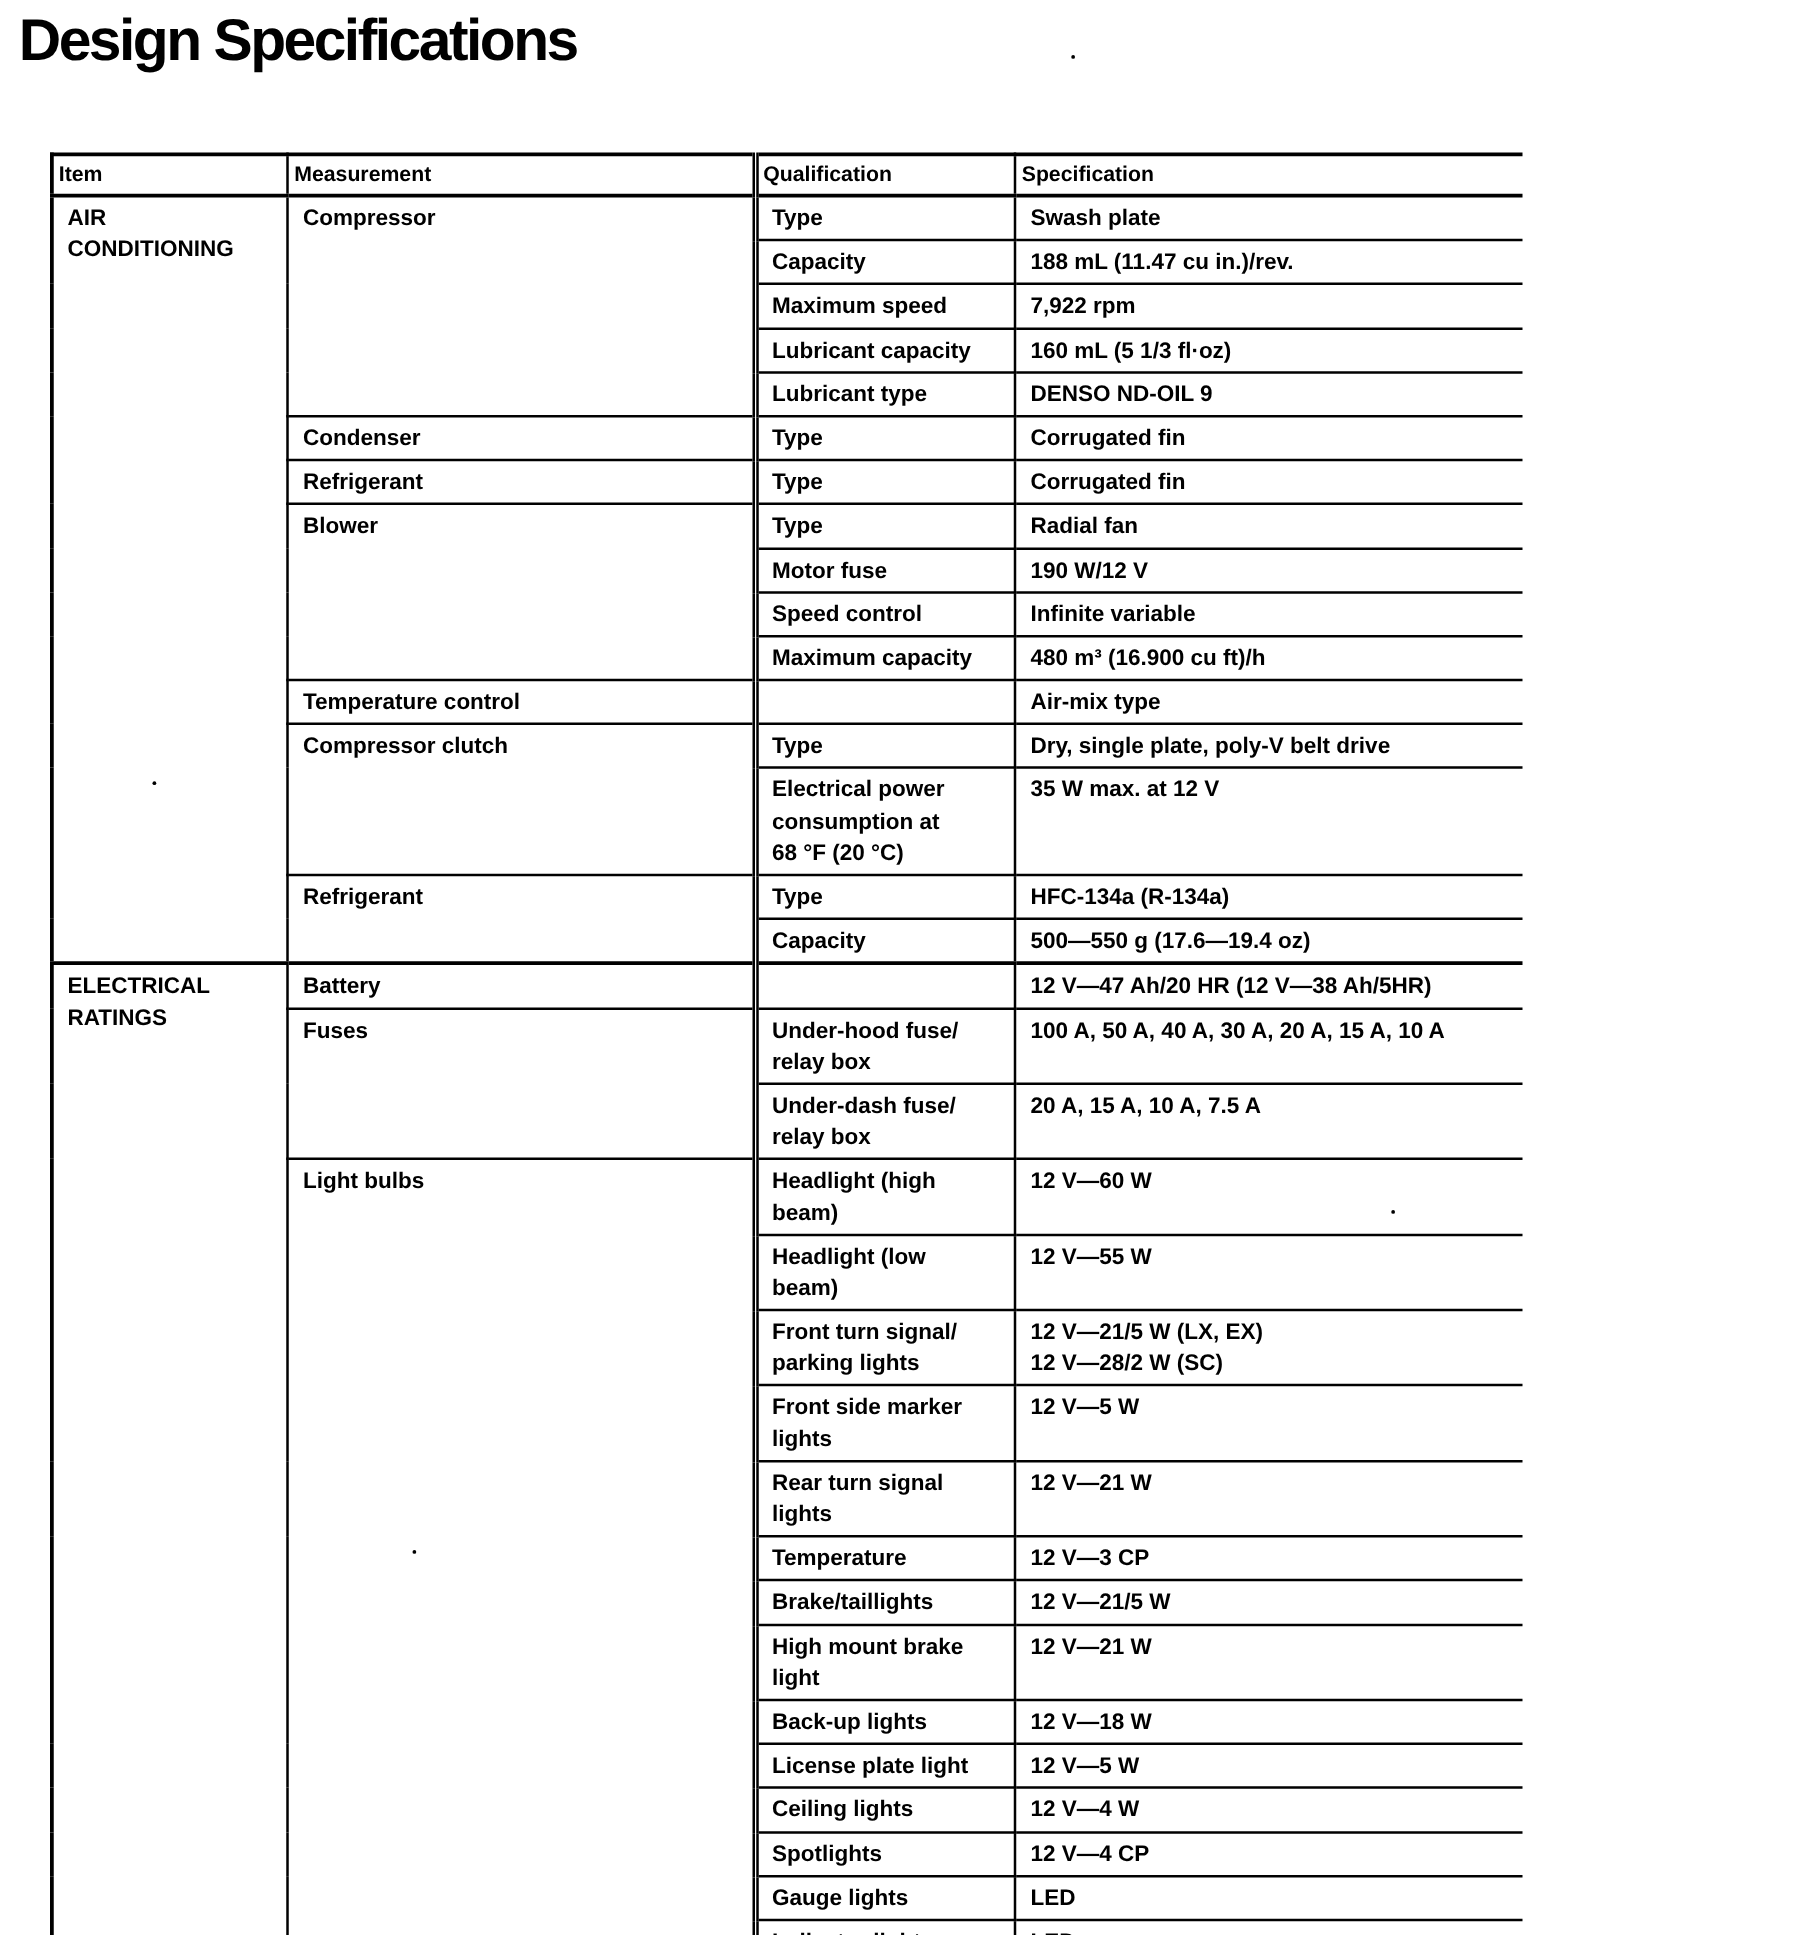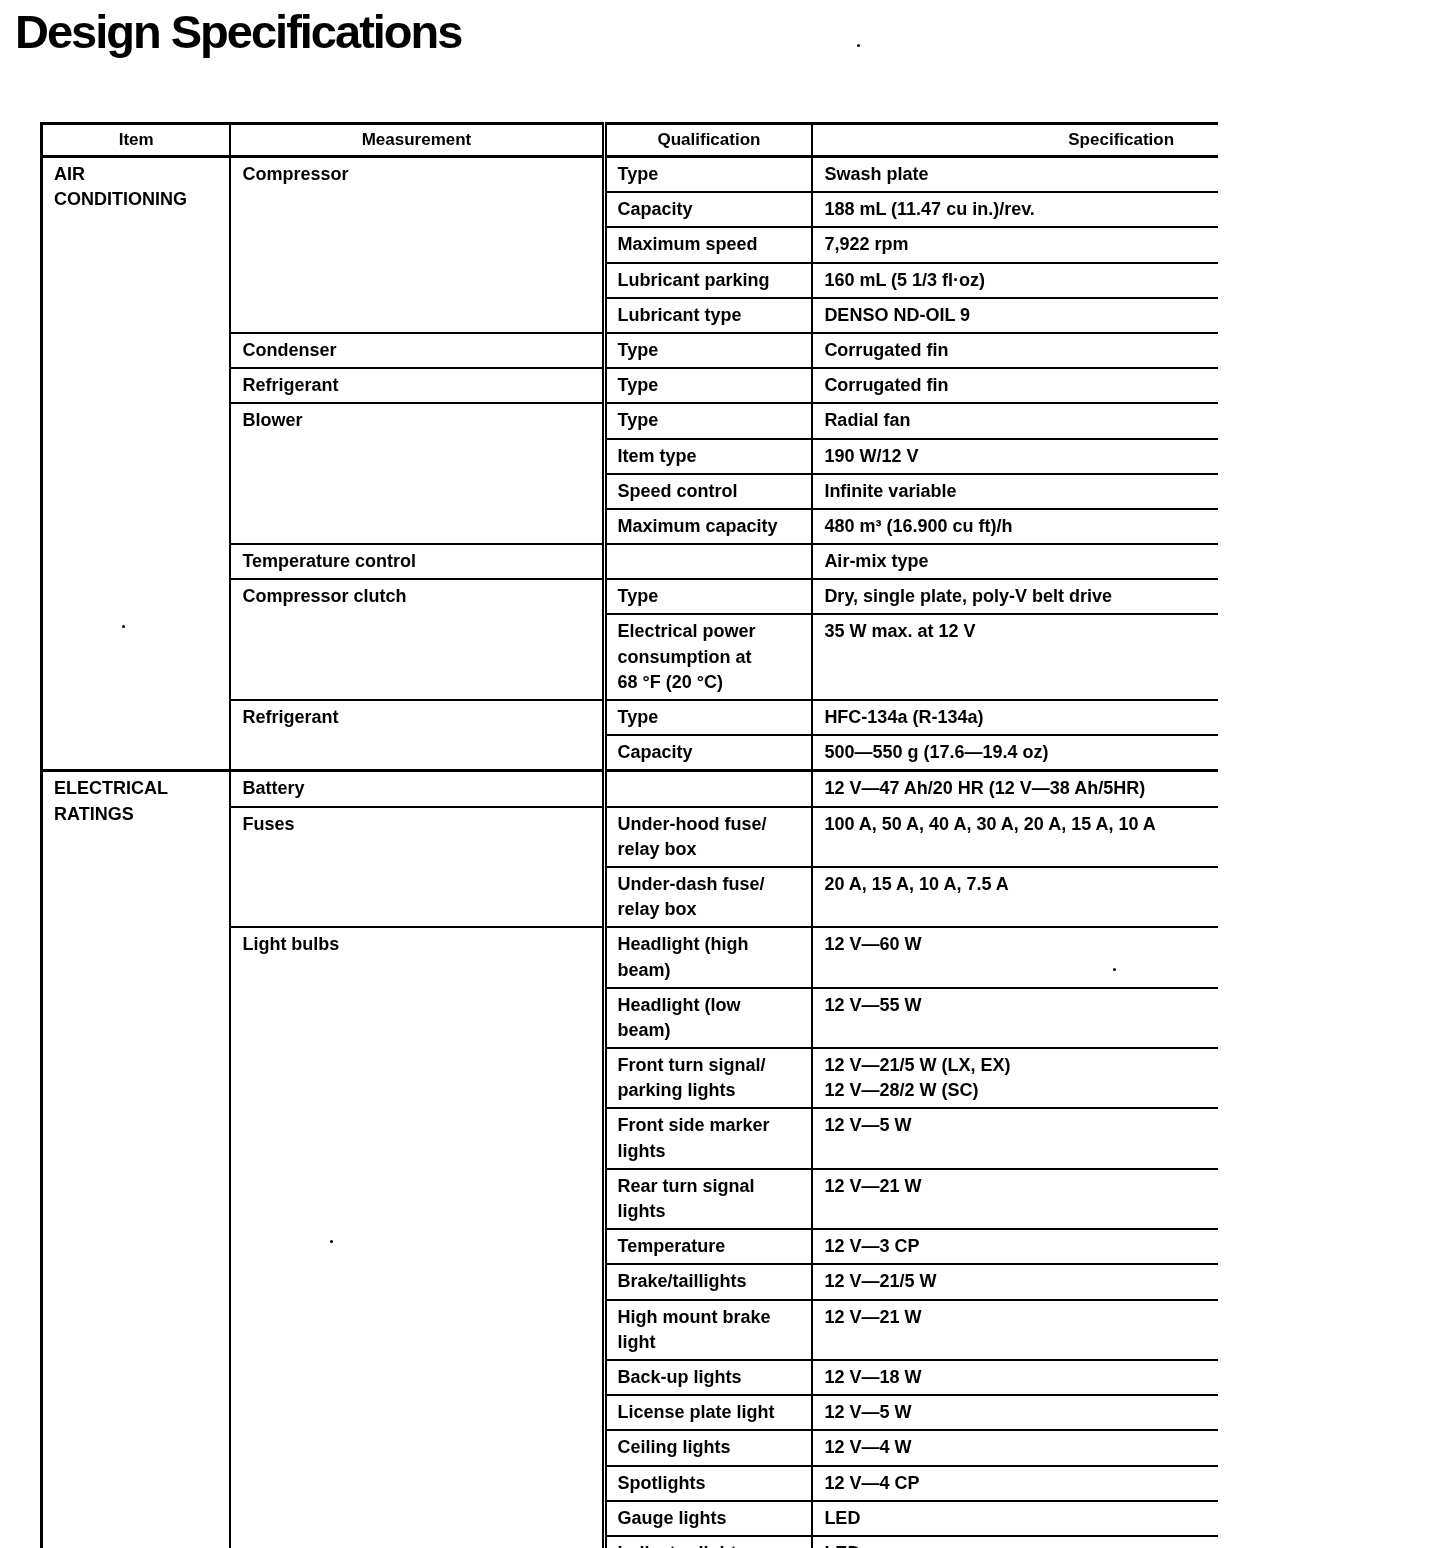--- a/index.html
+++ b/index.html
@@ -22,21 +22,21 @@
     border: 3px solid #000;
   }
   .spec-table th, .spec-table td {
     border: 2px solid #000;
     vertical-align: top;
     white-space: pre-line;
     font-weight: bold;
     overflow: hidden;
   }
   .spec-table th {
-    font-size: 17px; text-align: center; padding: 5px 4px;
+    font-size: 17px; text-align: left; padding: 5px 4px;
     border-bottom: 3px solid #000;
   }
   .spec-table td {
     font-size: 18px; line-height: 1.40; padding: 4px 8px 4px 11px;
   }
   
   .spec-table th.qual, .spec-table td.qual { border-left: 5px double #000; margin-left: 30px; }
   
   .spec-table tr.group-start > th, .spec-table tr.group-start > td { border-top: 3px solid #000; }
   
@@ -73,21 +73,21 @@
       </tr>
       <tr>
         <td class="qual">Capacity</td>
         <td>188 mL (11.47 cu in.)/rev.</td>
       </tr>
       <tr>
         <td class="qual">Maximum speed</td>
         <td>7,922 rpm</td>
       </tr>
       <tr>
-        <td class="qual">Lubricant parking</td>
+        <td class="qual">Lubricant capacity</td>
         <td>160 mL (5 1/3 fl·oz)</td>
       </tr>
       <tr>
         <td class="qual">Lubricant type</td>
         <td>DENSO ND-OIL 9</td>
       </tr>
       <tr>
         <td>Condenser</td>
         <td class="qual">Type</td>
         <td>Corrugated fin</td>
@@ -96,21 +96,21 @@
         <td>Refrigerant</td>
         <td class="qual">Type</td>
         <td>Corrugated fin</td>
       </tr>
       <tr>
         <td rowspan="4">Blower</td>
         <td class="qual">Type</td>
         <td>Radial fan</td>
       </tr>
       <tr>
-        <td class="qual">Item type</td>
+        <td class="qual">Motor fuse</td>
         <td>190 W/12 V</td>
       </tr>
       <tr>
         <td class="qual">Speed control</td>
         <td>Infinite variable</td>
       </tr>
       <tr>
         <td class="qual">Maximum capacity</td>
         <td>480 m³ (16.900 cu ft)/h</td>
       </tr>

